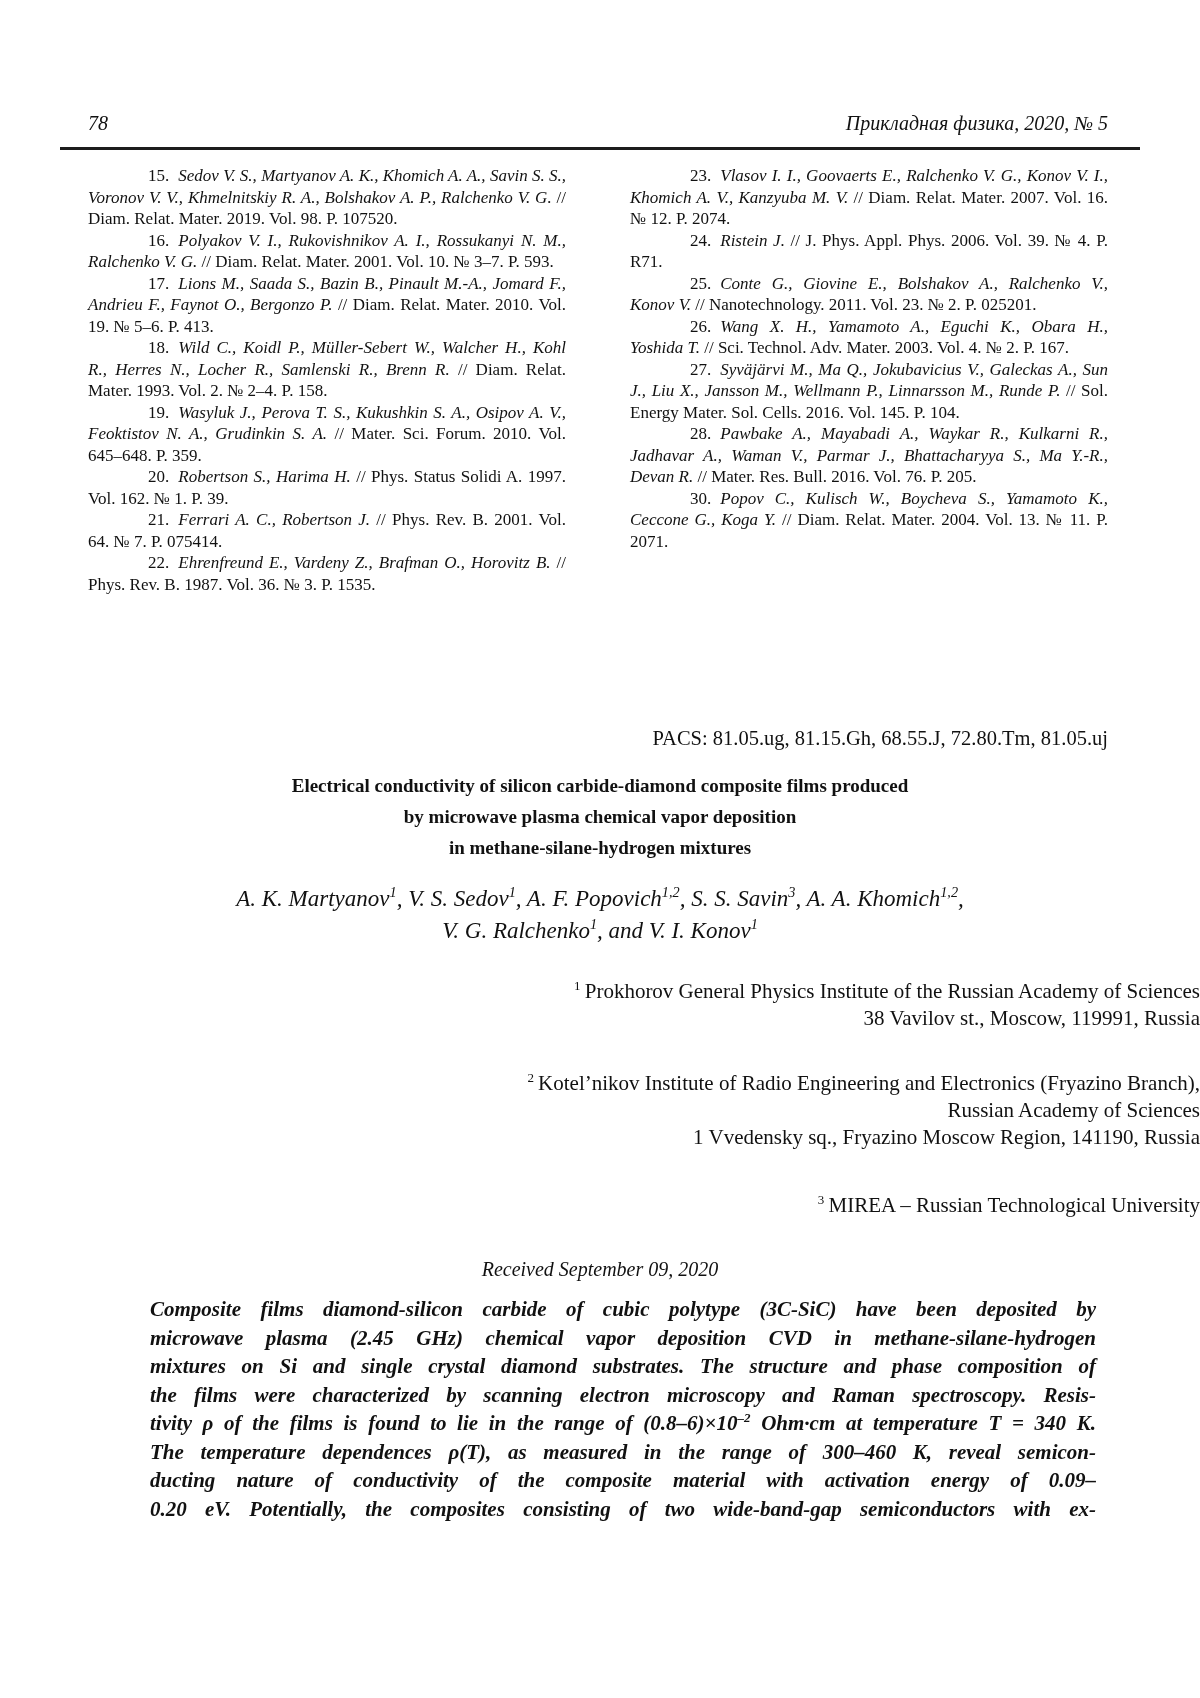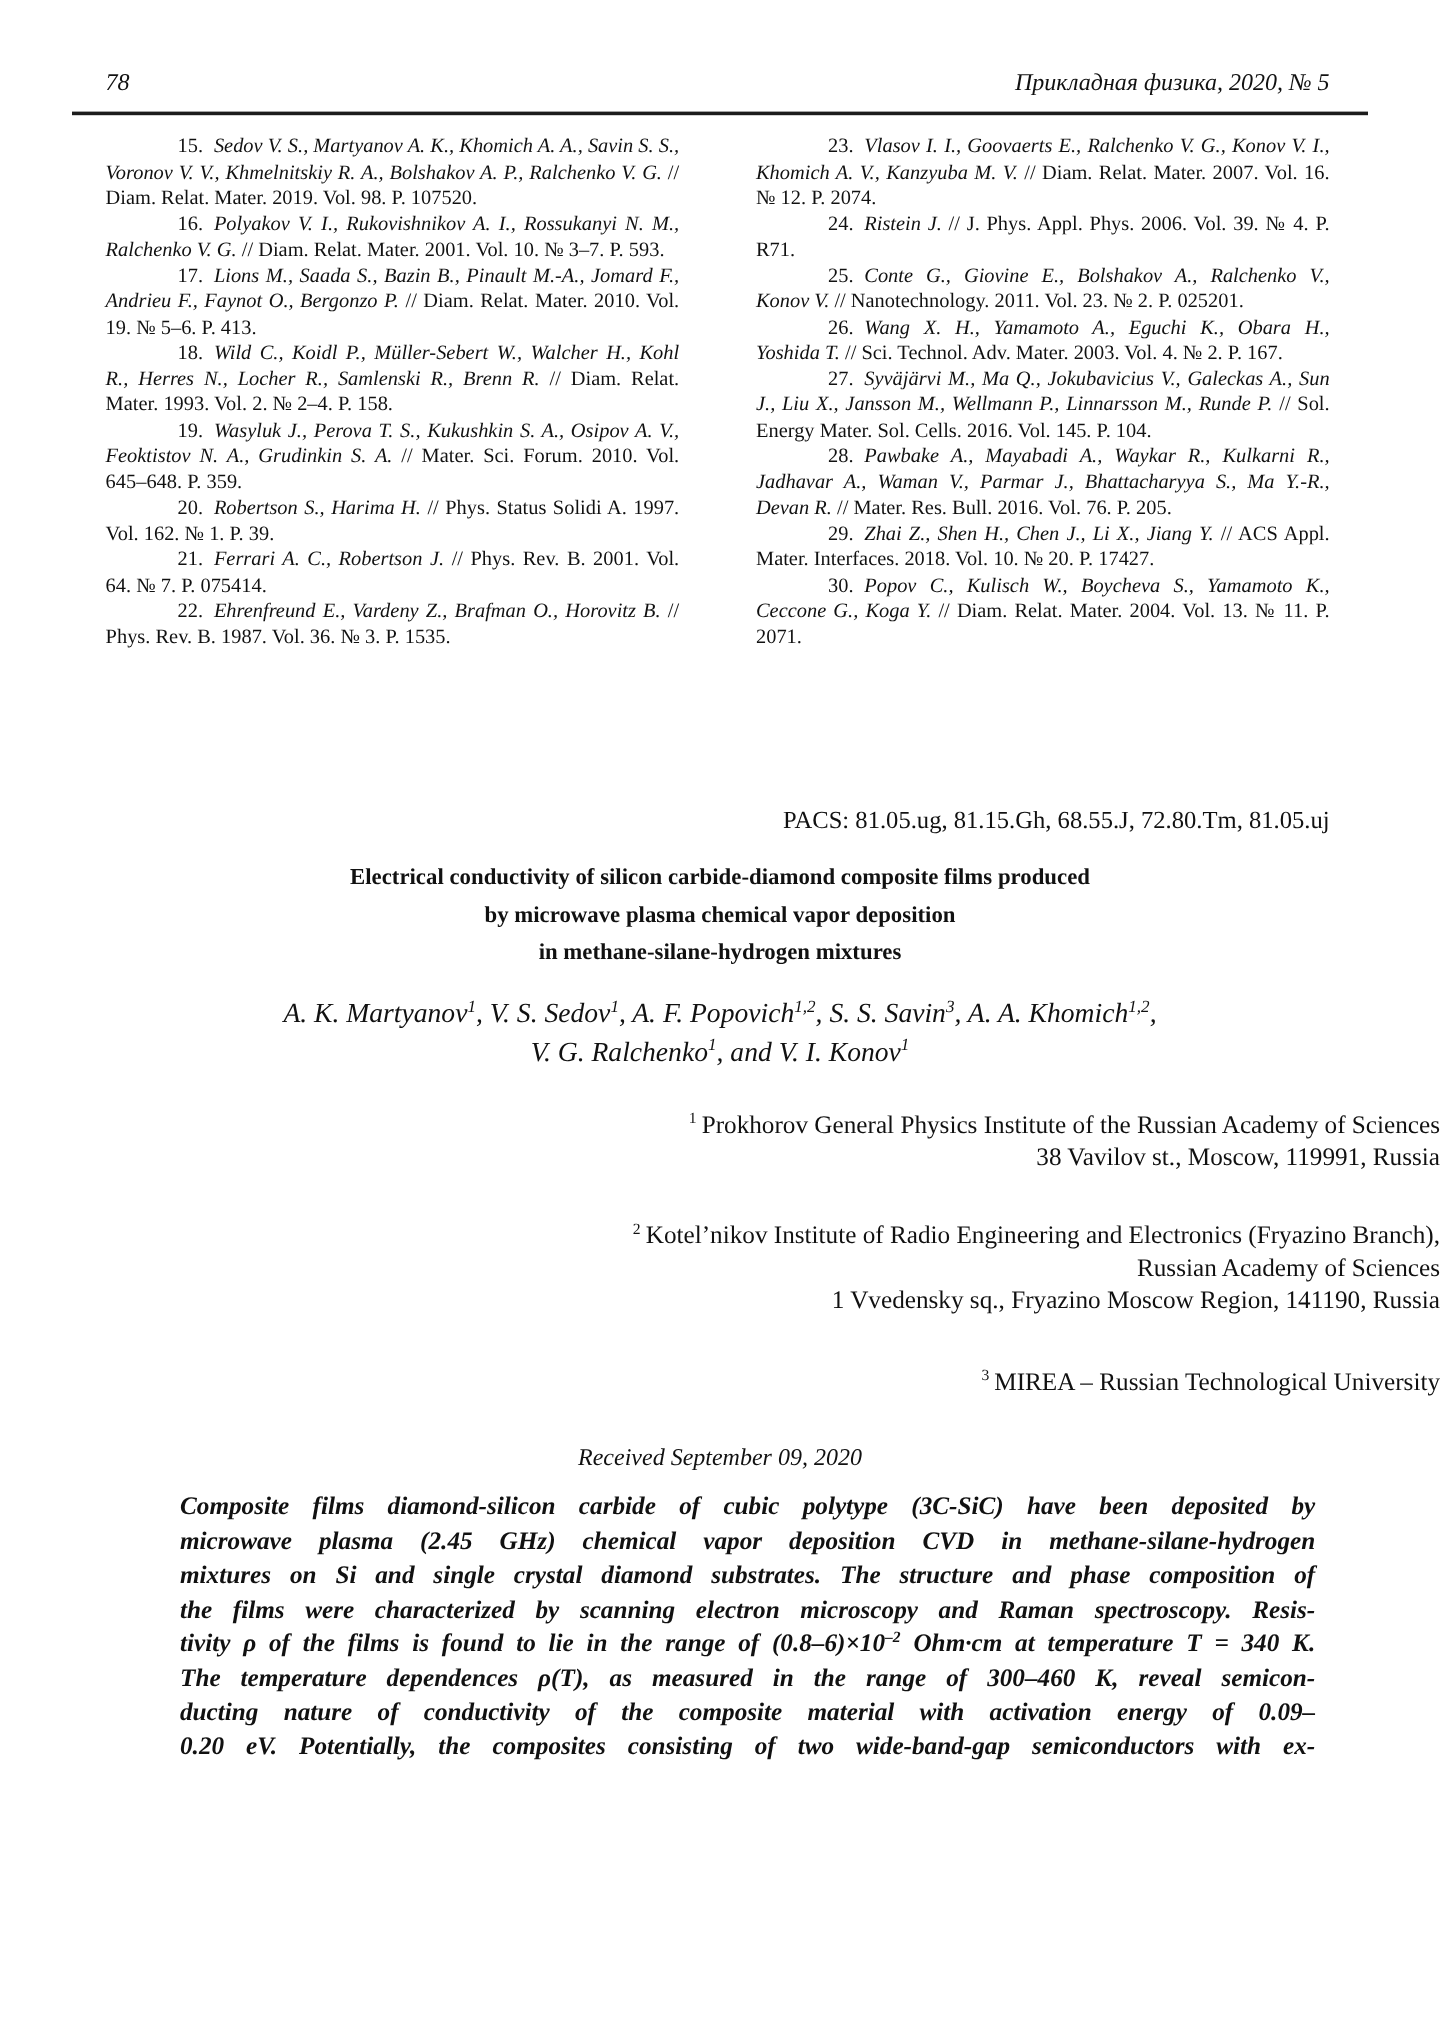--- a/index.html
+++ b/index.html
@@ -5,21 +5,21 @@
   html,body{margin:0;padding:0;background:#ffffff;}
   .page{
     position:relative;
     width:1200px;height:1698px;
     background:#ffffff;color:#111;
     font-family:"Liberation Serif","DejaVu Serif",serif;
     overflow:hidden;
   }
   
   .header{
-    margin:58px 92px 0 88px;
+    margin:112px 92px 0 88px;
     display:flex;justify-content:space-between;align-items:flex-end;
     font-style:italic;font-size:20px;
   }
   .rule{margin:12px 60px 0 60px;border-top:3px solid #1c1c1c;height:0;}
   
   .refs{margin:15px 92px 0 88px;display:flex;gap:64px;}
   .ref-col{flex:1 1 0;}
   .ref{
     margin:0;text-align:justify;text-indent:60px;
     font-size:17px;line-height:21.5px;hyphens:manual;
@@ -71,21 +71,20 @@
         <p class="ref"><span class="ref-num">21.</span><span class="ref-authors">Ferrari A. C., Robertson J.</span><span class="ref-rest"> // Phys. Rev. B. 2001. Vol. 64. № 7. P. 075414.</span></p>
         <p class="ref"><span class="ref-num">22.</span><span class="ref-authors">Ehrenfreund E., Vardeny Z., Brafman O., Ho­rovitz B.</span><span class="ref-rest"> // Phys. Rev. B. 1987. Vol. 36. № 3. P. 1535.</span></p>
       </div>
     <div class="ref-col">
         <p class="ref"><span class="ref-num">23.</span><span class="ref-authors">Vlasov I. I., Goovaerts E., Ralchenko V. G., Konov V. I., Khomich A. V., Kanzyuba M. V.</span><span class="ref-rest"> // Diam. Relat. Mater. 2007. Vol. 16. № 12. P. 2074.</span></p>
         <p class="ref"><span class="ref-num">24.</span><span class="ref-authors">Ristein J.</span><span class="ref-rest"> // J. Phys. Appl. Phys. 2006. Vol. 39. № 4. P. R71.</span></p>
         <p class="ref"><span class="ref-num">25.</span><span class="ref-authors">Conte G., Giovine E., Bolshakov A., Ralchenko V., Konov V.</span><span class="ref-rest"> // Nanotechnology. 2011. Vol. 23. № 2. P. 025201.</span></p>
         <p class="ref"><span class="ref-num">26.</span><span class="ref-authors">Wang X. H., Yamamoto A., Eguchi K., Obara H., Yoshida T.</span><span class="ref-rest"> // Sci. Technol. Adv. Mater. 2003. Vol. 4. № 2. P. 167.</span></p>
         <p class="ref"><span class="ref-num">27.</span><span class="ref-authors">Syväjärvi M., Ma Q., Jokubavicius V., Galeckas A., Sun J., Liu X., Jansson M., Wellmann P., Linnarsson M., Runde P.</span><span class="ref-rest"> // Sol. Energy Mater. Sol. Cells. 2016. Vol. 145. P. 104.</span></p>
         <p class="ref"><span class="ref-num">28.</span><span class="ref-authors">Pawbake A., Mayabadi A., Waykar R., Kulkarni R., Jadhavar A., Waman V., Parmar J., Bhattacharyya S., Ma Y.-R., Devan R.</span><span class="ref-rest"> // Mater. Res. Bull. 2016. Vol. 76. P. 205.</span></p>
-        <p class="ref"><span class="ref-num">29.</span><span class="ref-authors">Zhai Z., Shen H., Chen J., Li X., Jiang Y.</span><span class="ref-rest"> // ACS Appl. Mater. Interfaces. 2018. Vol. 10. № 20. P. 17427.</span></p>
         <p class="ref"><span class="ref-num">30.</span><span class="ref-authors">Popov C., Kulisch W., Boycheva S., Yamamoto K., Ceccone G., Koga Y.</span><span class="ref-rest"> // Diam. Relat. Mater. 2004. Vol. 13. № 11. P. 2071.</span></p>
       </div>
   </div>
 
   <div class="pacs">PACS: 81.05.ug, 81.15.Gh, 68.55.J, 72.80.Tm, 81.05.uj</div>
 
   <div class="title">
       <div>Electrical conductivity of silicon carbide-diamond composite films produced</div>
       <div>by microwave plasma chemical vapor deposition</div>
       <div>in methane-silane-hydrogen mixtures</div>

